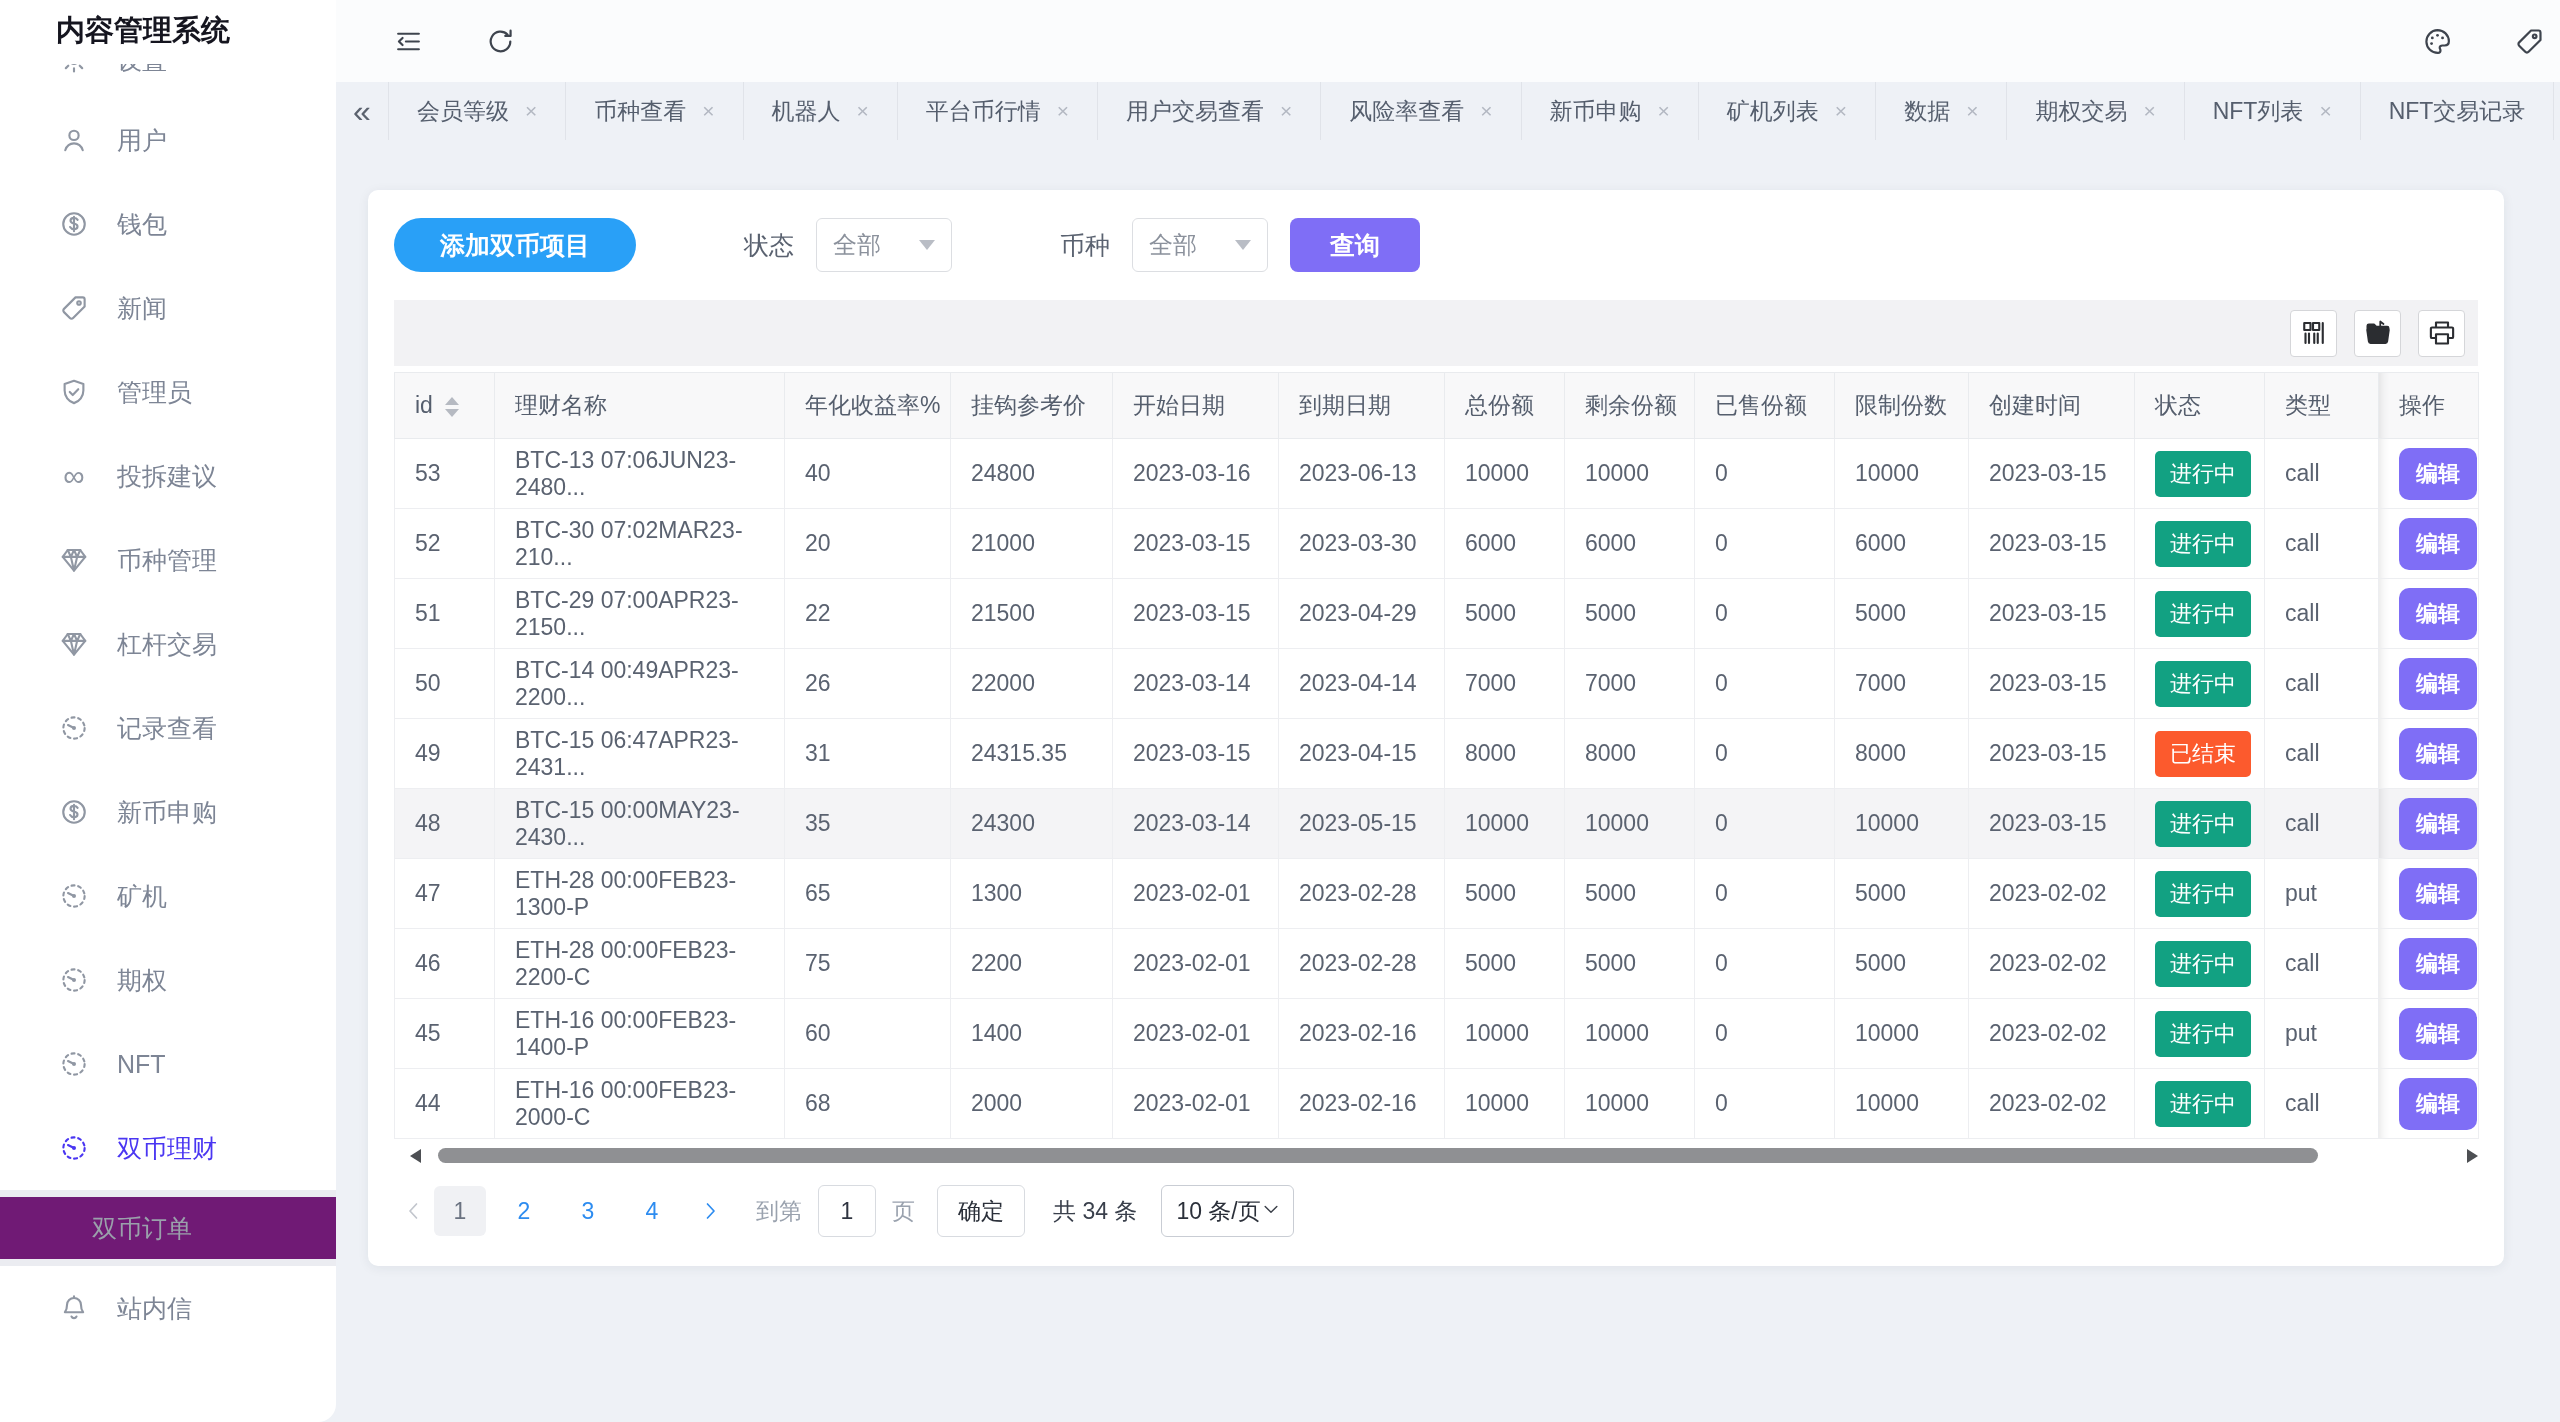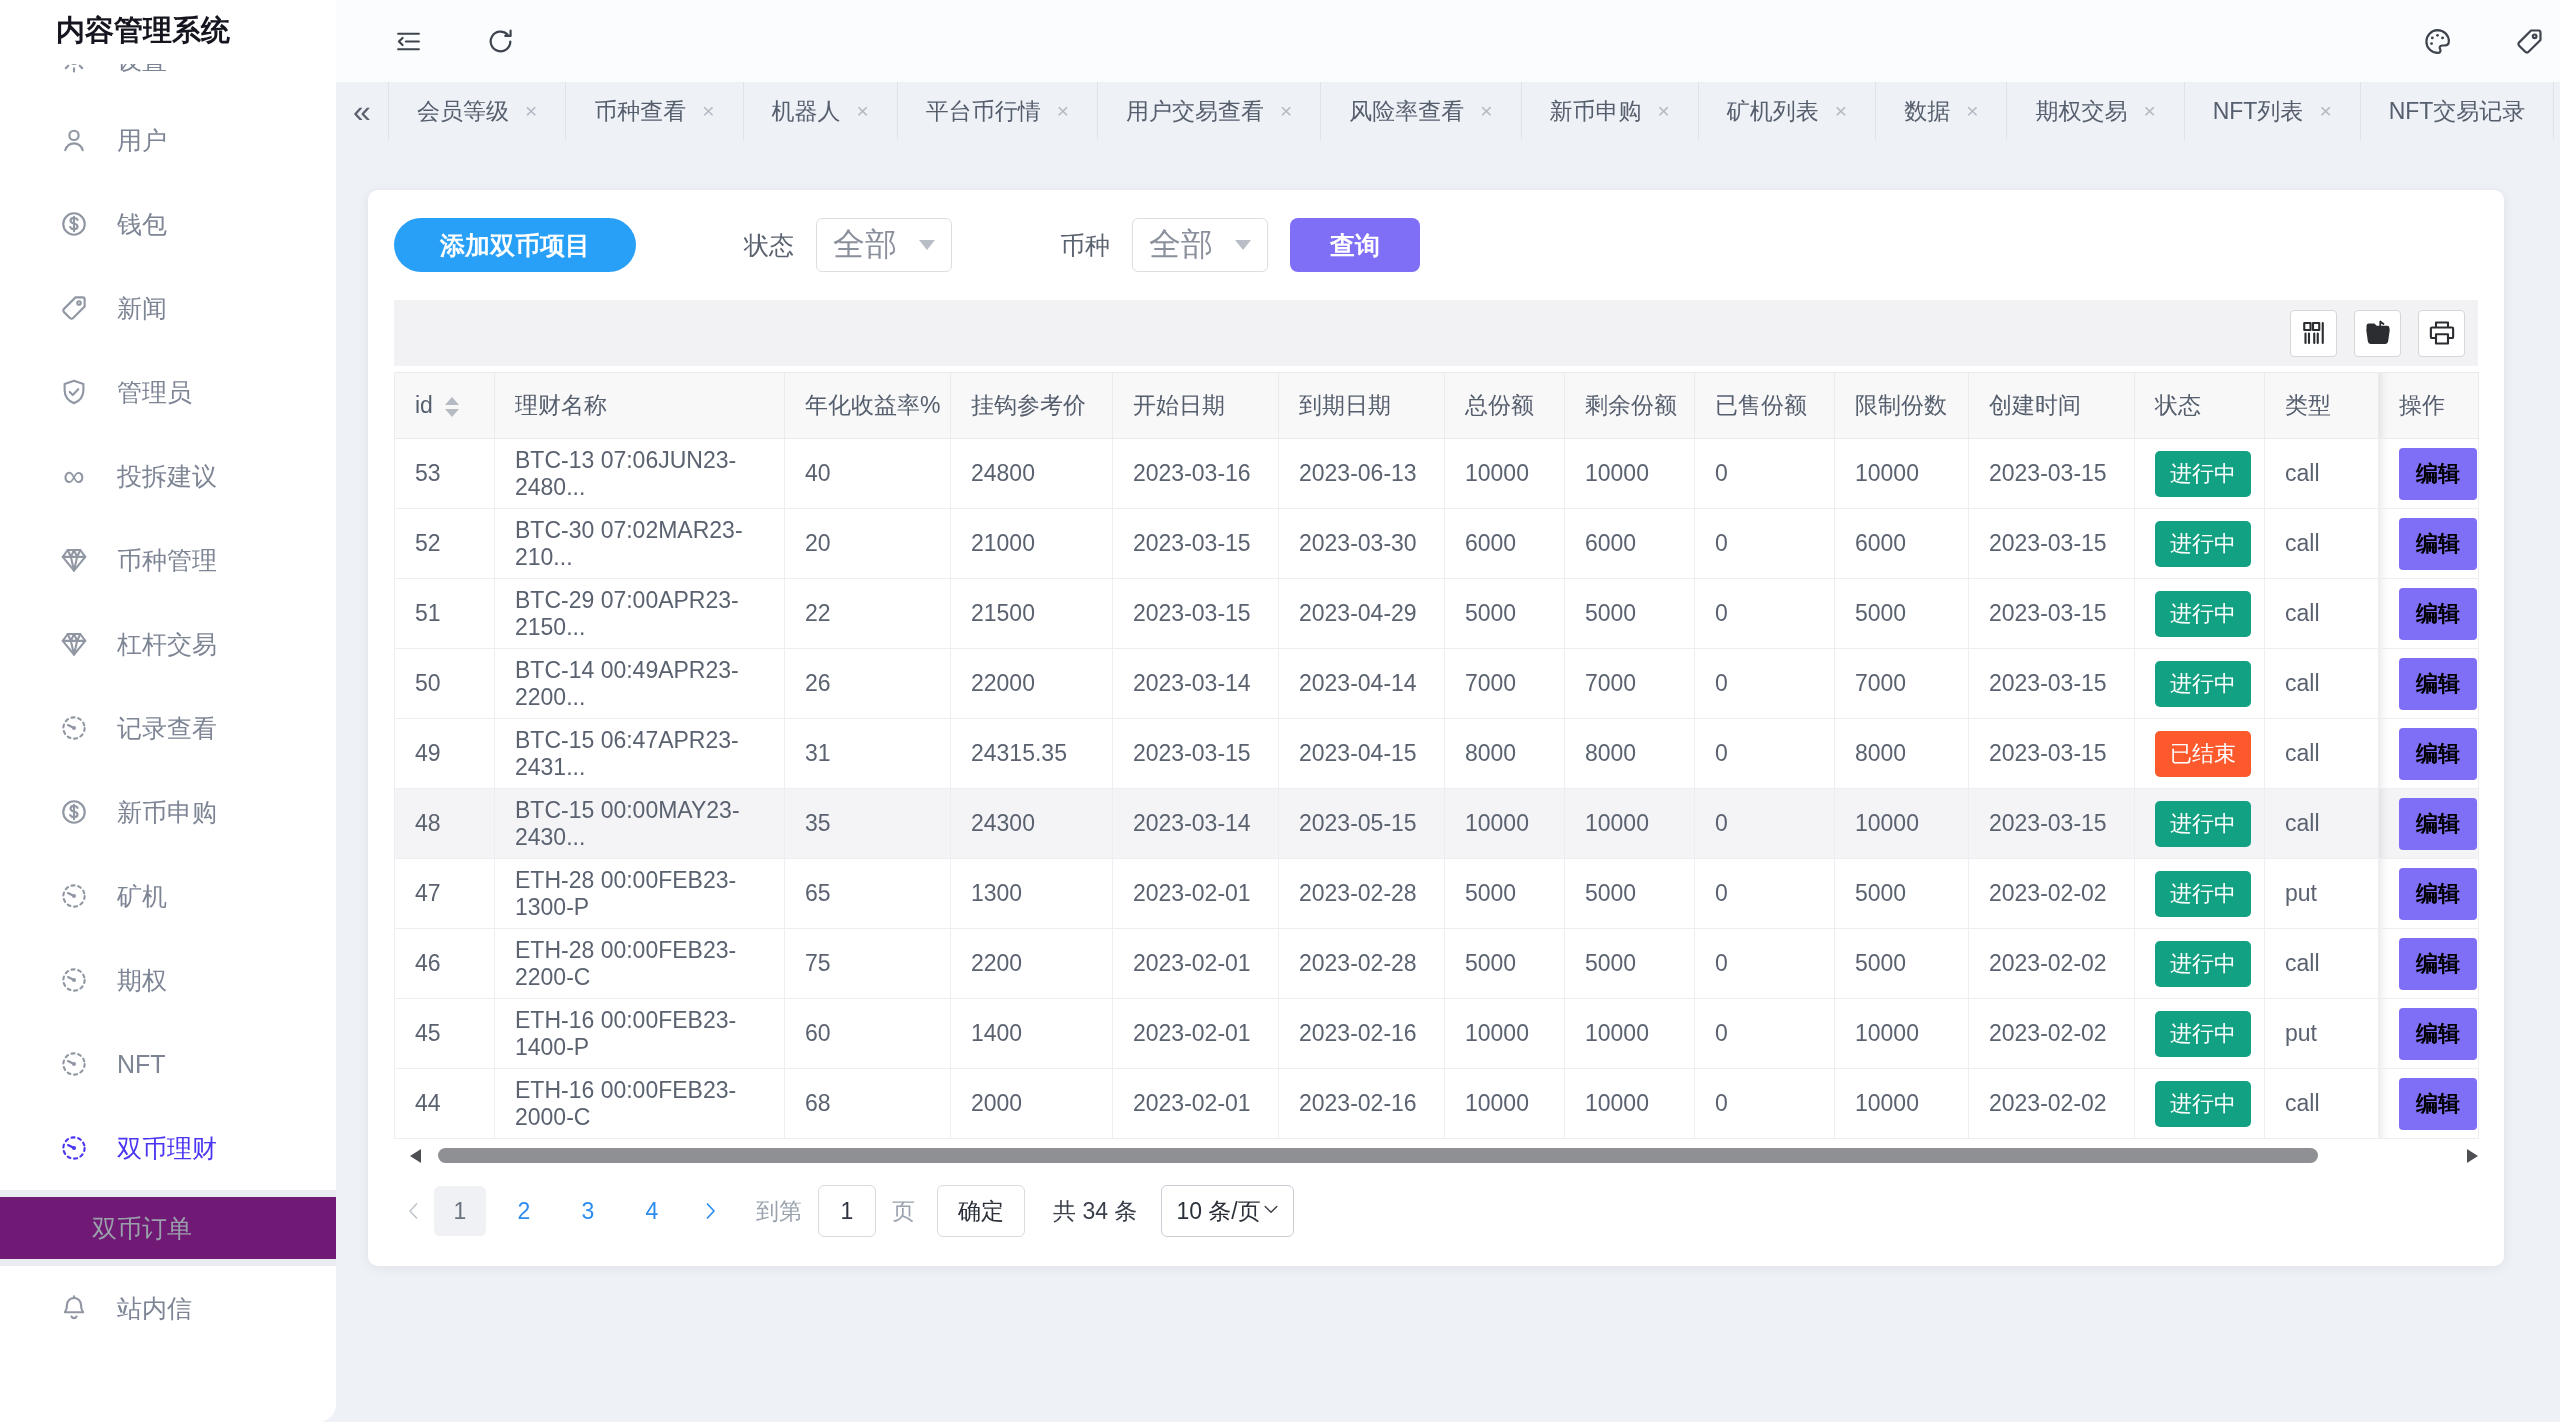--- a/index.html
+++ b/index.html
@@ -52,21 +52,21 @@
   
   .card { position:absolute; left:32px; top:190px; width:2136px; height:1076px; background:#fff;
     border-radius:10px; box-shadow:0 2px 12px rgba(30,40,60,.07); overflow:hidden; }
 
   .filter-row { display:flex; align-items:center; margin:28px 26px 0; height:54px; }
   .add-btn { height:54px; padding:0 46px; border:none; border-radius:27px; background:var(--accent-blue,#29a0f7);
     color:#fff; font-size:25px; font-weight:bold; display:flex; align-items:center; cursor:pointer; }
   .f-label { margin-left:108px; font-size:25px; color:#5a6270; }
   .f-select { margin-left:22px; width:136px; height:54px; border:1px solid #dcdee2; border-radius:6px;
     background:#fff; display:flex; align-items:center; justify-content:space-between; padding:0 16px;
-    font-size:32px; color:#8b919c; cursor:pointer; }
+    font-size:24px; color:#8b919c; cursor:pointer; }
   .tri-down { width:0; height:0; border-left:8px solid transparent; border-right:8px solid transparent;
     border-top:10px solid #b9bdc5; }
   .search-btn { margin-left:22px; height:54px; padding:0 40px; border:none; border-radius:8px;
     background:var(--accent-purple,#7f6ef6); color:#fff; font-size:25px; font-weight:bold; cursor:pointer; }
 
   .toolbar { margin:28px 26px 0; height:66px; background:#f2f2f4; display:flex; align-items:center;
     justify-content:flex-end; gap:17px; padding-right:13px; }
   .tool-btn { width:47px; height:47px; background:#fff; border:1px solid #d5d6d9; border-radius:4px;
     display:flex; align-items:center; justify-content:center; color:#2b2d31; cursor:pointer; }
   .tool-btn svg { width:30px; height:30px; }
@@ -78,21 +78,21 @@
   .grid td { height:70px; padding-left:20px; border:1px solid #edeef1; background:#fff; }
   .grid tr.gray td { background:#f4f4f6; }
   .grid th.action-col, .grid td.action-col { box-shadow:inset 12px 0 10px -10px rgba(0,0,0,.10); }
   .sort { display:inline-flex; flex-direction:column; gap:4px; margin-left:12px; vertical-align:middle; cursor:pointer; }
   .sort i { width:0; height:0; border-left:7px solid transparent; border-right:7px solid transparent; }
   .sort .up { border-bottom:8px solid #b6bac2; }
   .sort .dn { border-top:8px solid #b6bac2; }
   .badge { display:inline-block; padding:8px 15px; border-radius:5px; color:#fff; font-size:22px; }
   .badge.running { background:var(--badge-running,#12a182); }
   .badge.ended { background:var(--badge-ended,#fc5a2d); }
-  .edit-btn { border:none; border-radius:4px; background:var(--accent-purple,#7f6ef6); color:#000000;
+  .edit-btn { border:none; border-radius:10px; background:var(--accent-purple,#7f6ef6); color:#ffffff;
     font-size:22px; font-weight:bold; padding:11px 17px; cursor:pointer; }
 
   .hscroll { margin:8px 26px 0; height:18px; position:relative; }
   .hs-thumb { position:absolute; left:44px; width:1880px; top:1px; height:15px; background:#8f9093; border-radius:8px; cursor:grab; }
   .hs-arrow { position:absolute; top:2px; width:0; height:0; border-style:solid; cursor:pointer; }
   .hs-arrow.left { left:16px; border-width:7px 11px 7px 0; border-color:transparent #4d4f53 transparent transparent; }
   .hs-arrow.right { right:0; border-width:7px 0 7px 11px; border-color:transparent transparent transparent #4d4f53; }
 
   .pager { margin:20px 26px 0; display:flex; align-items:center; font-size:23px; }
   .pg-arrow { width:40px; height:50px; display:flex; align-items:center; justify-content:center; cursor:pointer; }

